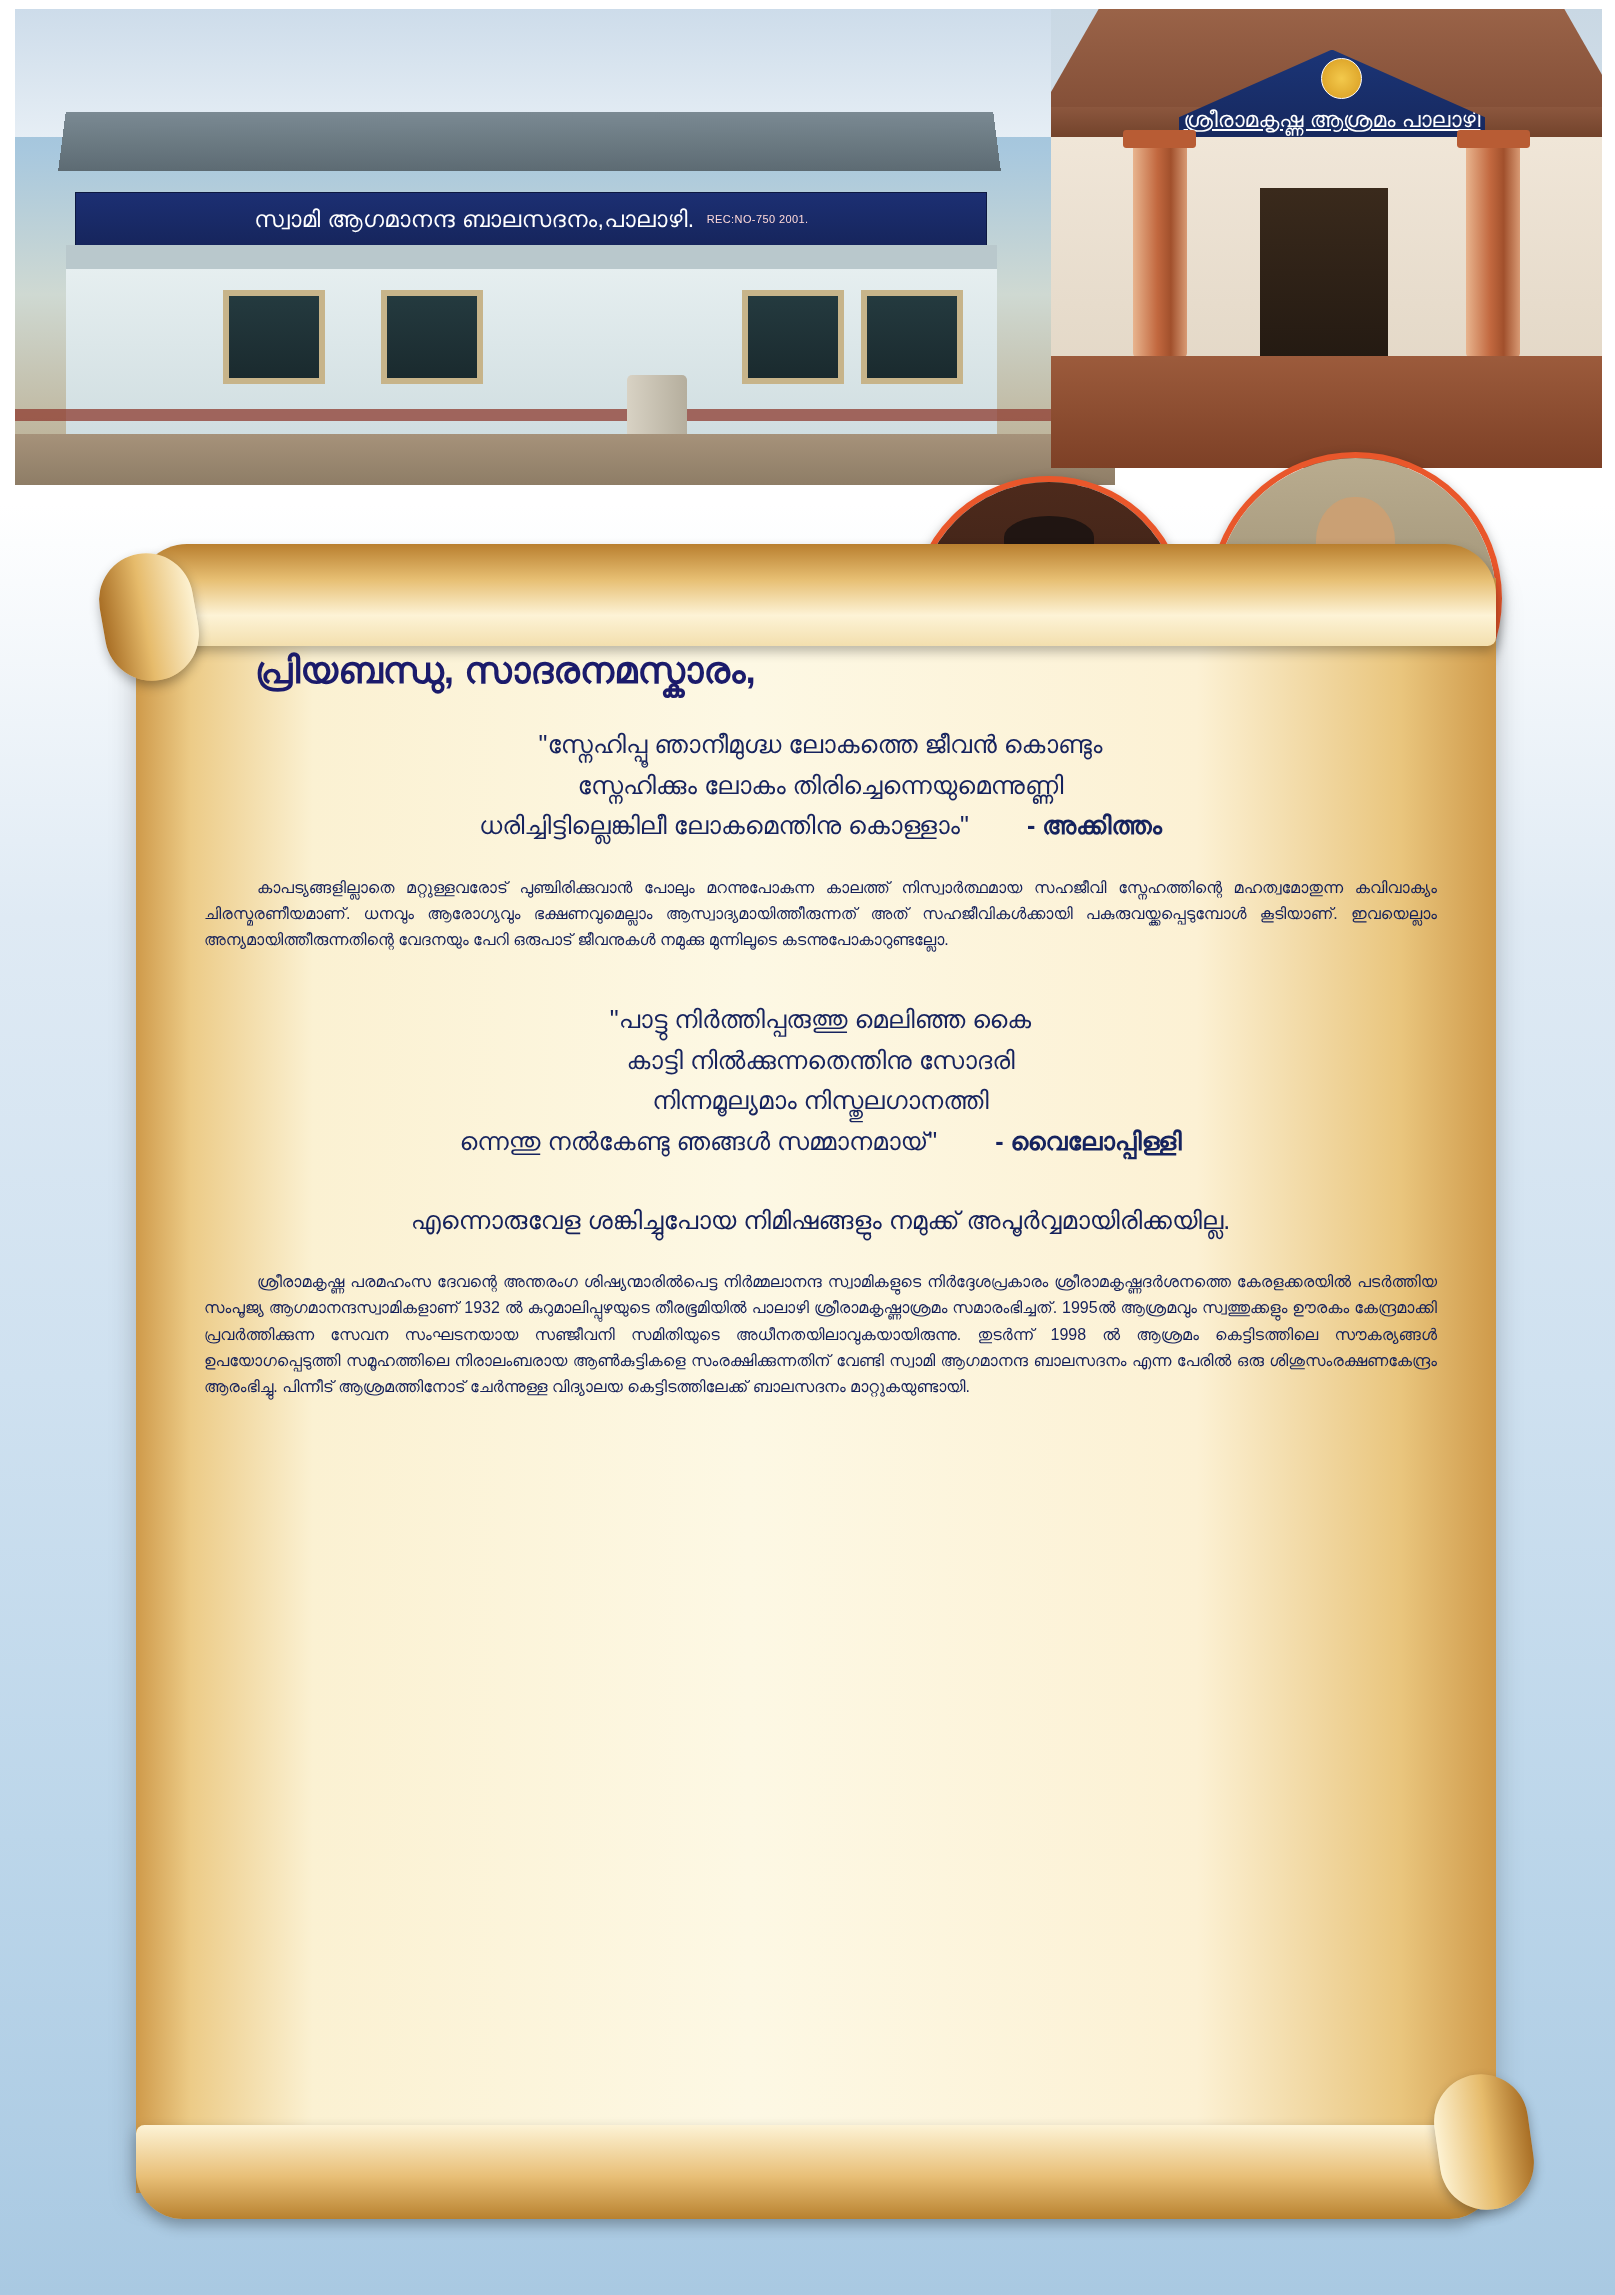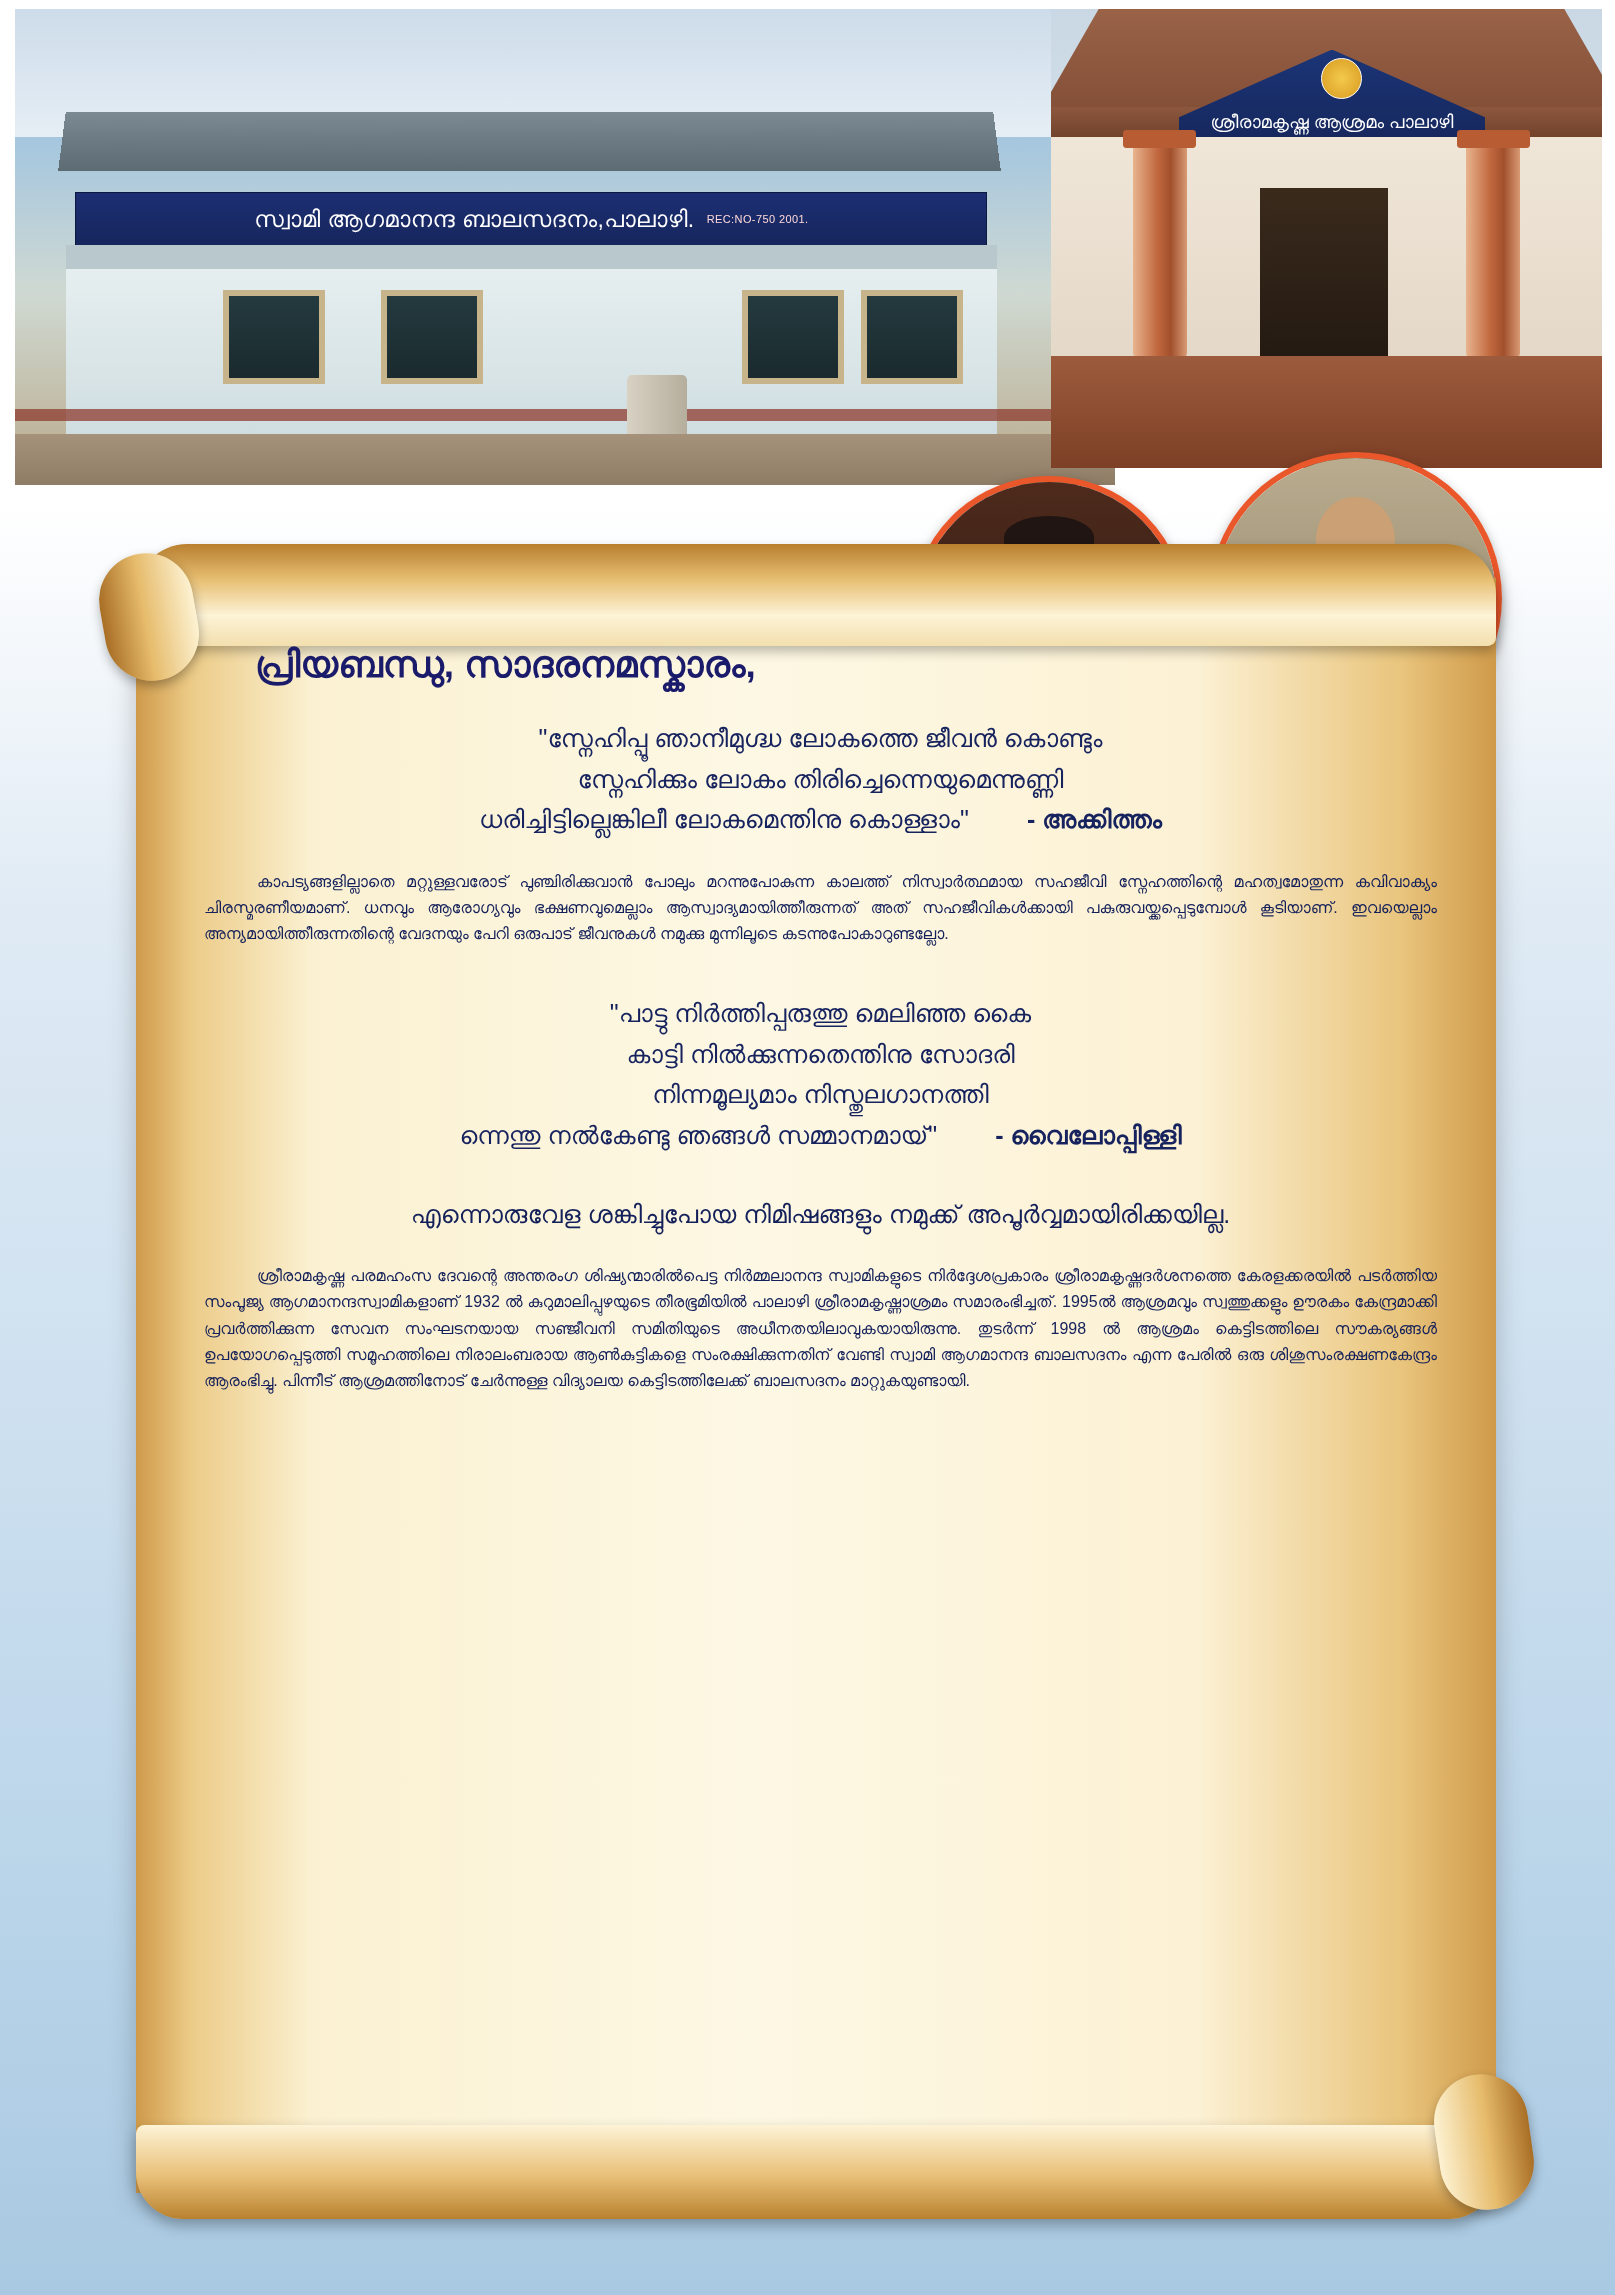--- a/index.html
+++ b/index.html
@@ -66,21 +66,21 @@
   .pr-sky{position:absolute;inset:0;background:linear-gradient(180deg,#c9d8e4,#e9eef2);}
   .pr-roof{position:absolute;left:-25.5px;top:0;width:612px;height:128px;
     background:linear-gradient(180deg,#9a6348,#7e4a33);
     clip-path:polygon(0 100%,12% 0,88% 0,100% 100%);}
   .pr-roof2{position:absolute;left:-25.5px;top:98px;width:612px;height:34px;
     background:linear-gradient(180deg,#8c573e,#6f4029);}
   .pr-gable{position:absolute;left:128px;top:41px;width:306px;height:94px;
     background:linear-gradient(180deg,#1b3577,#16275c);
     clip-path:polygon(50% 0,100% 72%,100% 100%,0 100%,0 72%);
     display:flex;align-items:flex-end;justify-content:center;}
-  .pr-gable span{color:#fff;font-size:18px;padding-bottom:10.2px;white-space:nowrap;}
+  .pr-gable span{color:#fff;font-size:22px;padding-bottom:10.2px;white-space:nowrap;text-decoration:underline;}
   .pr-emblem{position:absolute;left:270px;top:49px;width:39px;height:39px;border-radius:50%;
     background:radial-gradient(circle,#f3c94c,#d79a1f);border:1.7px solid #fff;}
   .pr-body{position:absolute;left:0;top:128px;width:100%;height:332px;
     background:linear-gradient(180deg,#f0e6d8,#ded2c0);}
   .pr-col{position:absolute;top:128px;width:54px;height:221px;
     background:linear-gradient(90deg,#e8b48e,#c2683f 45%,#a1502c 70%,#d89a74);
     border-radius:5.1px;}
   .pr-colcap{position:absolute;width:73px;height:18.7px;background:#b85c34;border-radius:3.4px;}
   .pr-floor{position:absolute;left:0;top:347px;width:100%;height:112px;
     background:linear-gradient(180deg,#9c5b3c,#7d4026);}
@@ -139,21 +139,21 @@
     border-radius:8.5px 8.5px 47px 47px;
     box-shadow:0 6.8px 13.6px rgba(0,0,0,.28);
   }
   .curl-right-bot{
     position:absolute;left:1335px;top:1530px;width:94px;height:136px;
     background:linear-gradient(90deg,#fdf2d2,#e6bb6b 55%,#a86e25 100%);
     border-radius:47px;transform:rotate(-8deg);
     box-shadow:0 5.1px 10.2px rgba(0,0,0,.3);
   }
 
-  .content{position:absolute;left:102px;top:100px;width:1233px;height:1530px;}
+  .content{position:absolute;left:102px;top:106px;width:1233px;height:1530px;}
 
   .heading{
     font-size:37px;color:#1b1b6b;font-weight:bold;
     margin:0 0 32px 0;padding-left:51px;
   }
   .verse{
     text-align:center;color:#16235e;font-size:25px;line-height:1.62;margin:0 auto 12px auto;
     width:1054px;
   }
   .verse .attrib{margin-left:51px;font-weight:bold;}

